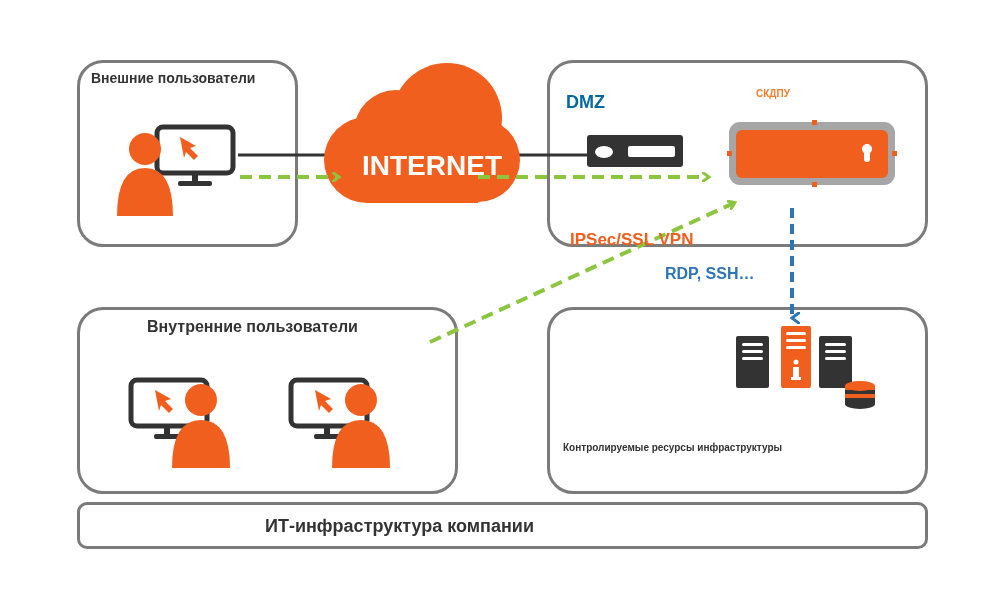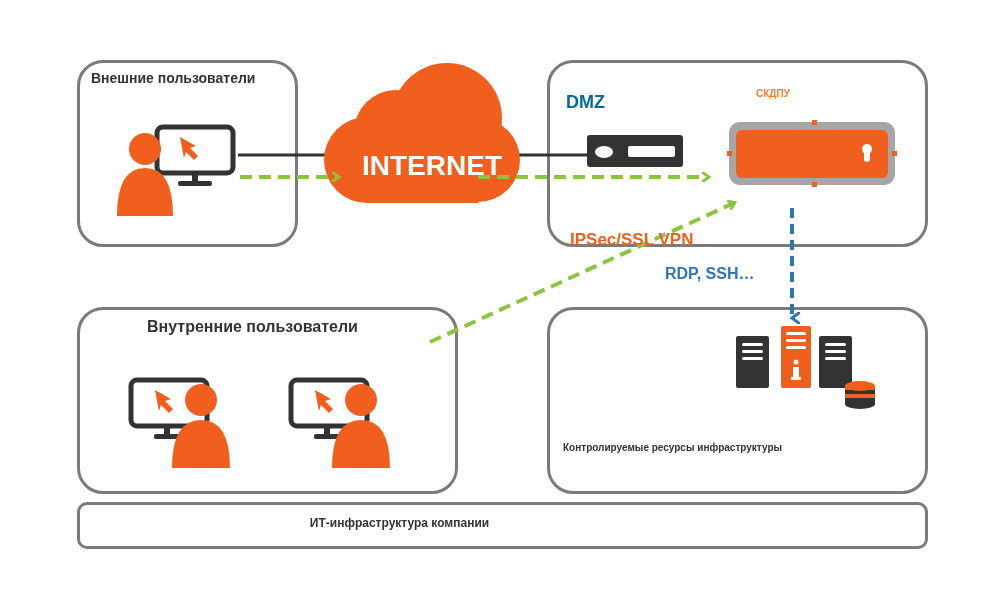--- a/index.html
+++ b/index.html
@@ -118,13 +118,13 @@
 </svg>
 
 <div class="label" style="left:91px; top:70px; font-size:14px;">Внешние пользователи</div>
 <div class="label" style="left:147px; top:318px; font-size:16px;">Внутренние пользователи</div>
 <div class="label" style="left:566px; top:92px; font-size:18px; color:#0369a1;">DMZ</div>
 <div class="label" style="left:756px; top:88px; font-size:10px; color:#f57c2a;">СКДПУ</div>
 <div class="label" style="left:362px; top:150px; font-size:28px; color:#ffffff;">INTERNET</div>
 <div class="label" style="left:570px; top:186px; font-size:17px; color:#f05f1d;margin-top:44px;">IPSec/SSL VPN</div>
 <div class="label" style="left:665px; top:265px; font-size:16px; color:#2e75b6;">RDP, SSH…</div>
 <div class="label" style="left:563px; top:442px; font-size:10px;">Контролируемые ресурсы инфраструктуры</div>
-<div class="label" style="left:0; width:799px; text-align:center; top:516px; font-size:12px;">ИТ-инфраструктура компании</div>
+<div class="label" style="left:0; width:799px; text-align:center; top:516px; font-size:18px;">ИТ-инфраструктура компании</div>
 
 </body></html>

